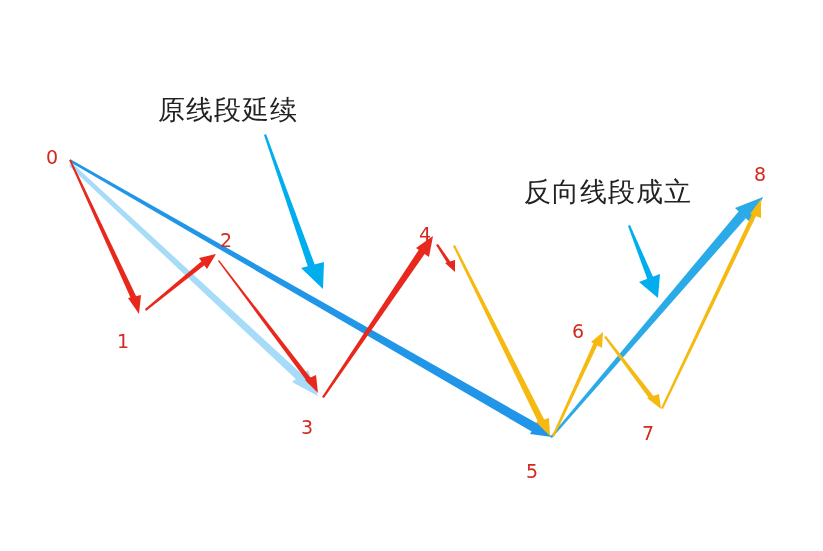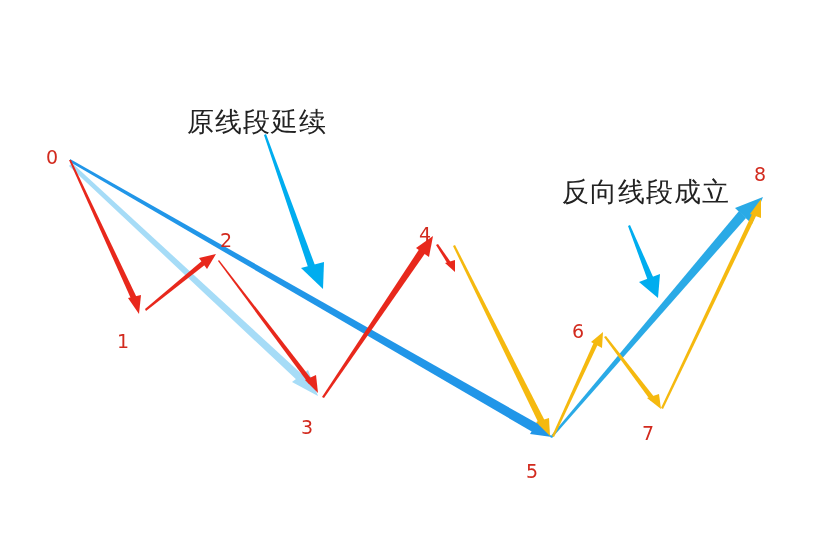--- a/index.html
+++ b/index.html
@@ -74,22 +74,22 @@
     <polygon points="264,135 266,134 316,268 309,270" fill="#00adef"></polygon>
     <polygon points="301,268 323,289 324,262" fill="#00adef"></polygon>
   </g>
 
   <g>
     <polygon points="628,226 630,225 654,279 648,281" fill="#00adef"></polygon>
     <polygon points="639,282 658,298 660,274" fill="#00adef"></polygon>
   </g>
 </svg>
 
-<div class="annotation" style="left:158px; top:108px;margin-left:29px;">原线段延续</div>
-<div class="annotation" style="left:562px; top:178px;">反向线段成立</div>
+<div class="annotation" style="left:158px; top:96px;">原线段延续</div>
+<div class="annotation" style="left:524px; top:178px;">反向线段成立</div>
 
 <div class="pt-label" style="left:52px; top:157px;">0</div>
 <div class="pt-label" style="left:123px; top:341px;">1</div>
 <div class="pt-label" style="left:226px; top:240px;">2</div>
 <div class="pt-label" style="left:307px; top:427px;">3</div>
 <div class="pt-label" style="left:425px; top:234px;">4</div>
 <div class="pt-label" style="left:532px; top:471px;">5</div>
 <div class="pt-label" style="left:578px; top:331px;">6</div>
 <div class="pt-label" style="left:648px; top:433px;">7</div>
 <div class="pt-label" style="left:760px; top:174px;">8</div>

